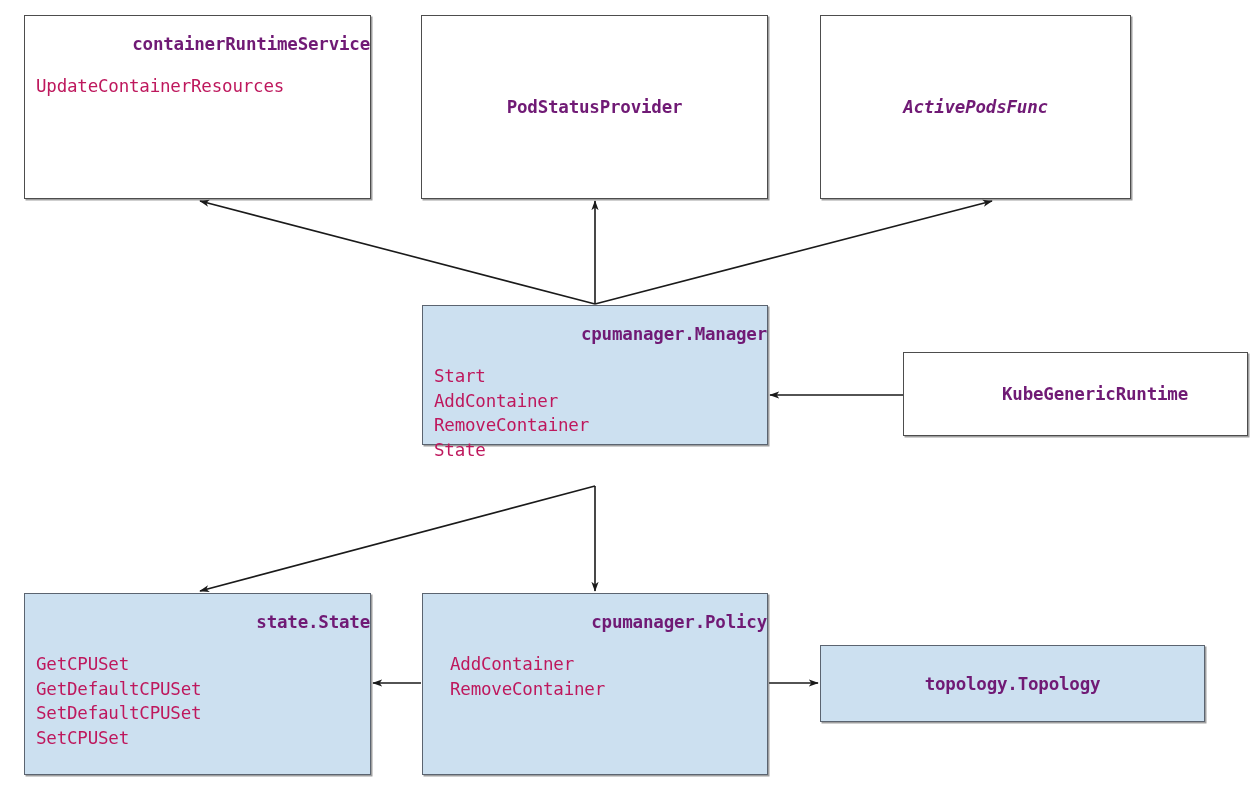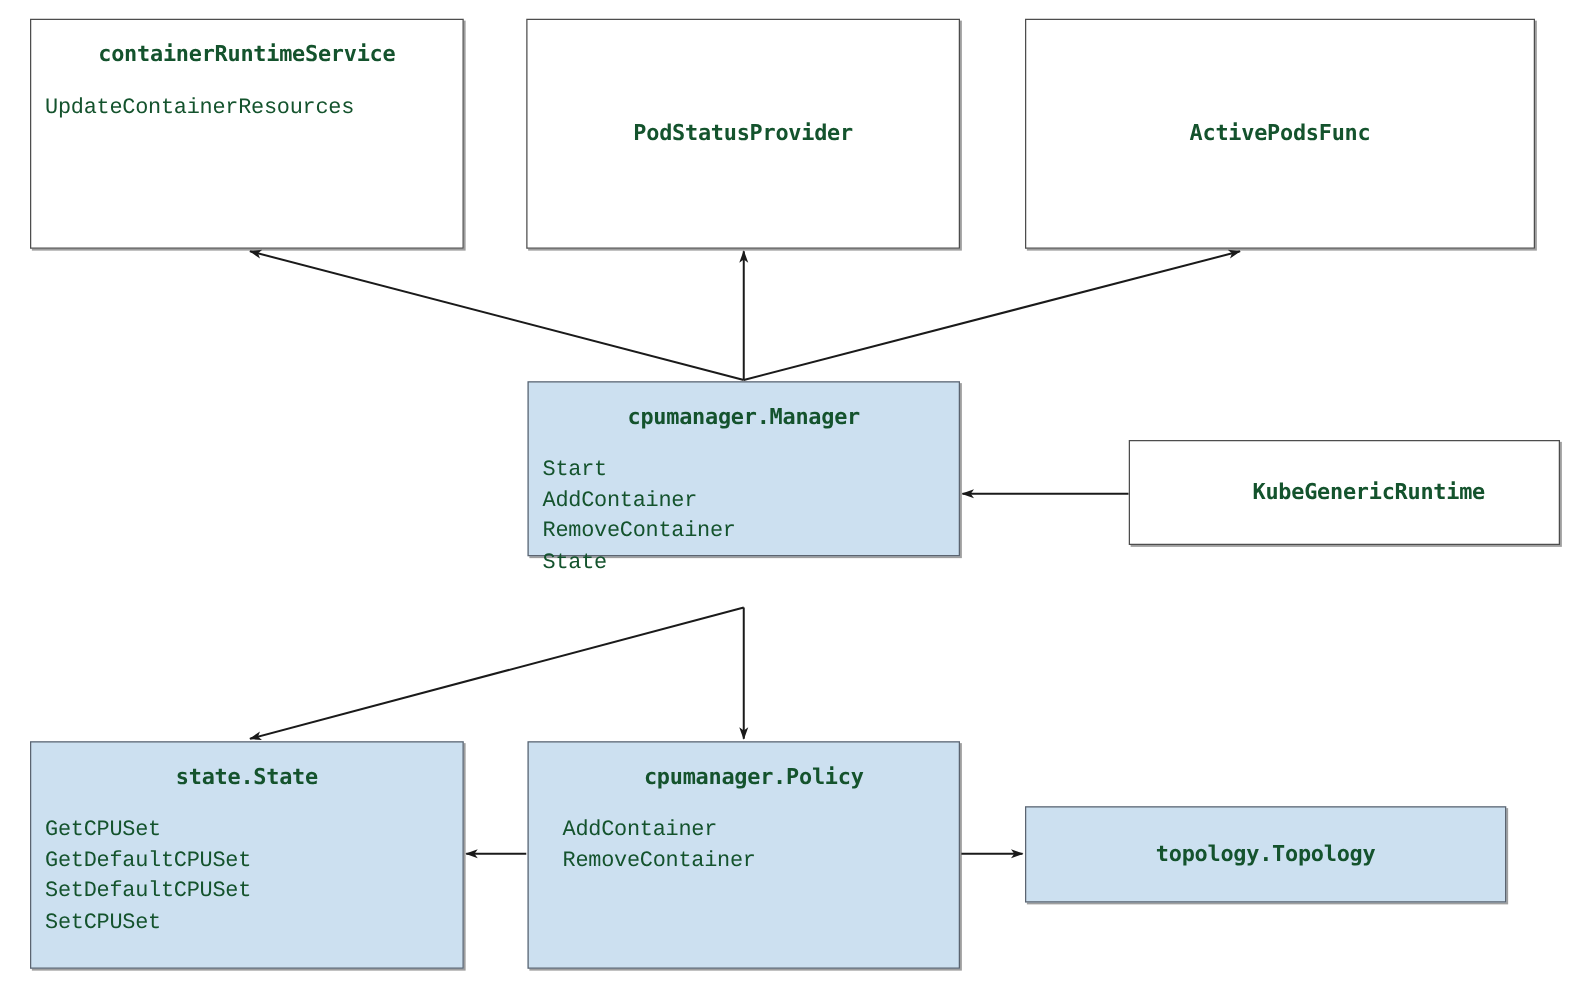--- a/index.html
+++ b/index.html
@@ -29,37 +29,36 @@
     box-sizing: border-box;
     border: 1px solid #4d4d4d;
     box-shadow: 1.5px 1.5px 0 0 rgba(80,80,80,0.55);
     background: #ffffff;
   }
   .node.filled {
     background: #cce0f0;
     border-color: #5b6470;
   }
   .node-title {
-    text-align: center;
+    text-align: right;
     font-weight: bold;
     font-size: 17.5px;
-    color: #14532d;
+    color: #701a75;
     letter-spacing: -0.2px;
     padding-top: 18px;
     line-height: 20px;
     white-space: nowrap;
   }
   .node-members {
     margin-top: 20px;
     padding-left: 11px;
     font-size: 17.5px;
     line-height: 24.5px;
-    color: #14532d;
+    color: #be185d;
     letter-spacing: -0.2px;
-    font-family: Liberation Mono, monospace;
   }
   .node-members .member {
     white-space: nowrap;
   }
   
   .node.compact {
     display: flex;
     align-items: center;
     justify-content: center;
   }
@@ -93,21 +92,21 @@
   <div id="nodes">
       <div class="node" style="left: 24px; top: 15px; width: 347px; height: 184px;">
         <div class="node-title">containerRuntimeService</div>
         <div class="node-members">
           <div class="member">UpdateContainerResources</div>
         </div>
       </div>
       <div class="node compact" style="left: 421px; top: 15px; width: 347px; height: 184px;">
         <div class="node-title">PodStatusProvider</div>
       </div>
-      <div class="node compact" style="left: 820px; top: 15px; width: 408px; height: 184px;">
+      <div class="node compact" style="left: 820px; top: 15px; width: 311px; height: 184px; font-style: italic;">
         <div class="node-title">ActivePodsFunc</div>
       </div>
       <div class="node filled" style="left: 422px; top: 305px; width: 346px; height: 140px;">
         <div class="node-title">cpumanager.Manager</div>
         <div class="node-members">
           <div class="member">Start</div>
           <div class="member">AddContainer</div>
           <div class="member">RemoveContainer</div>
           <div class="member">State</div>
         </div>

